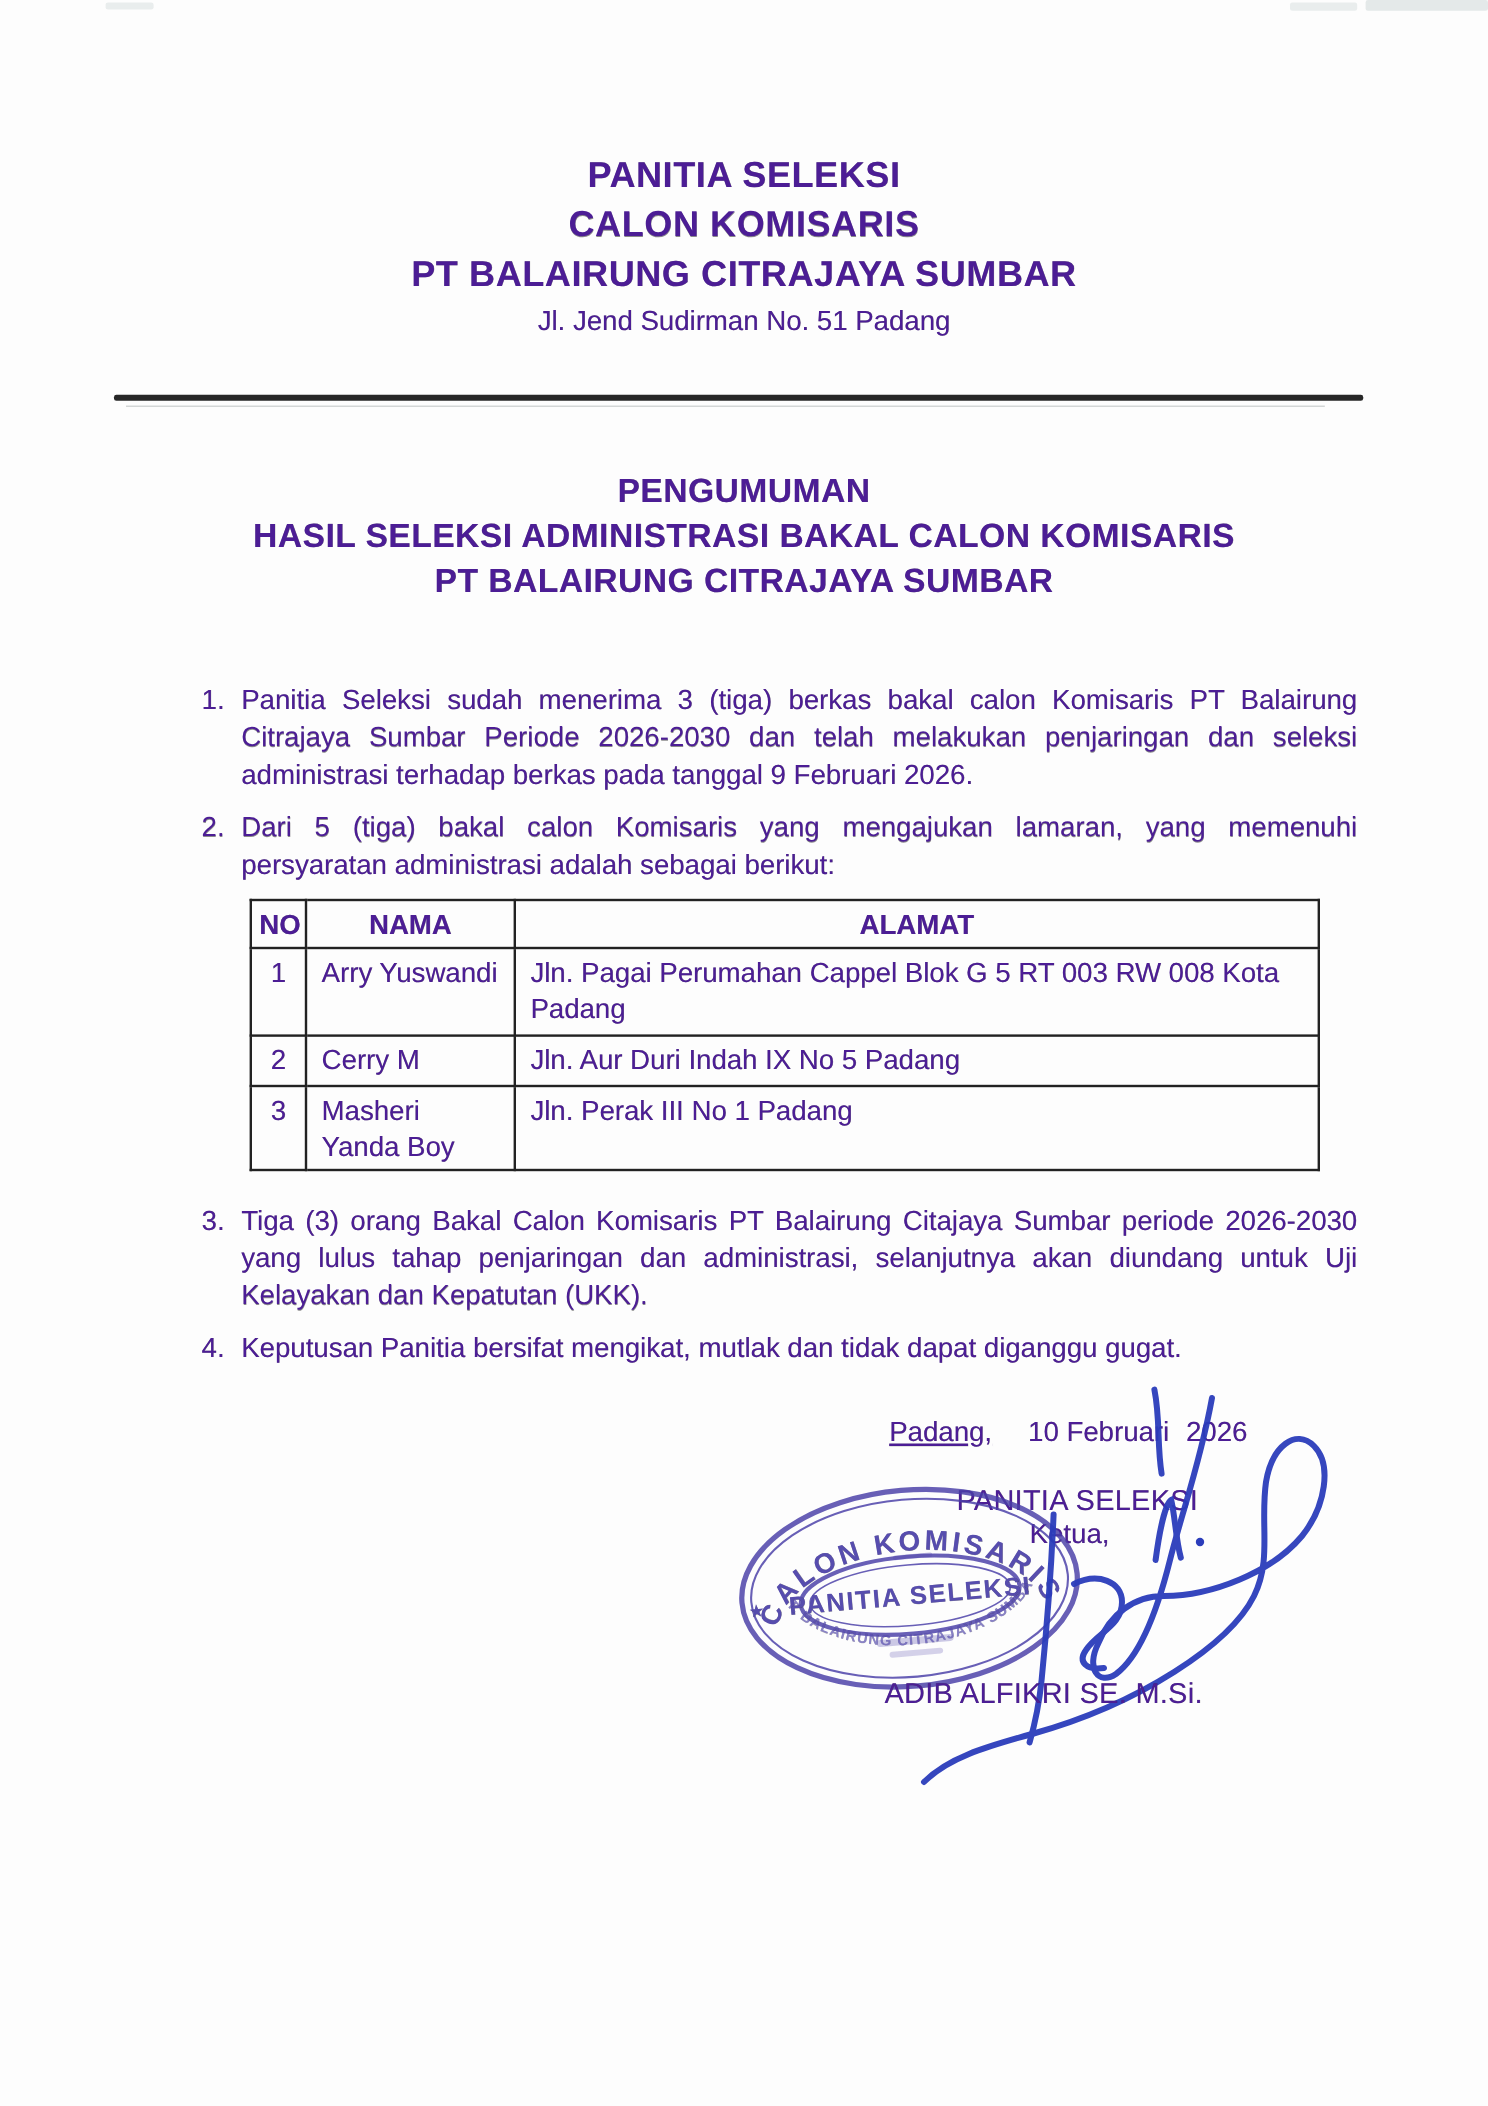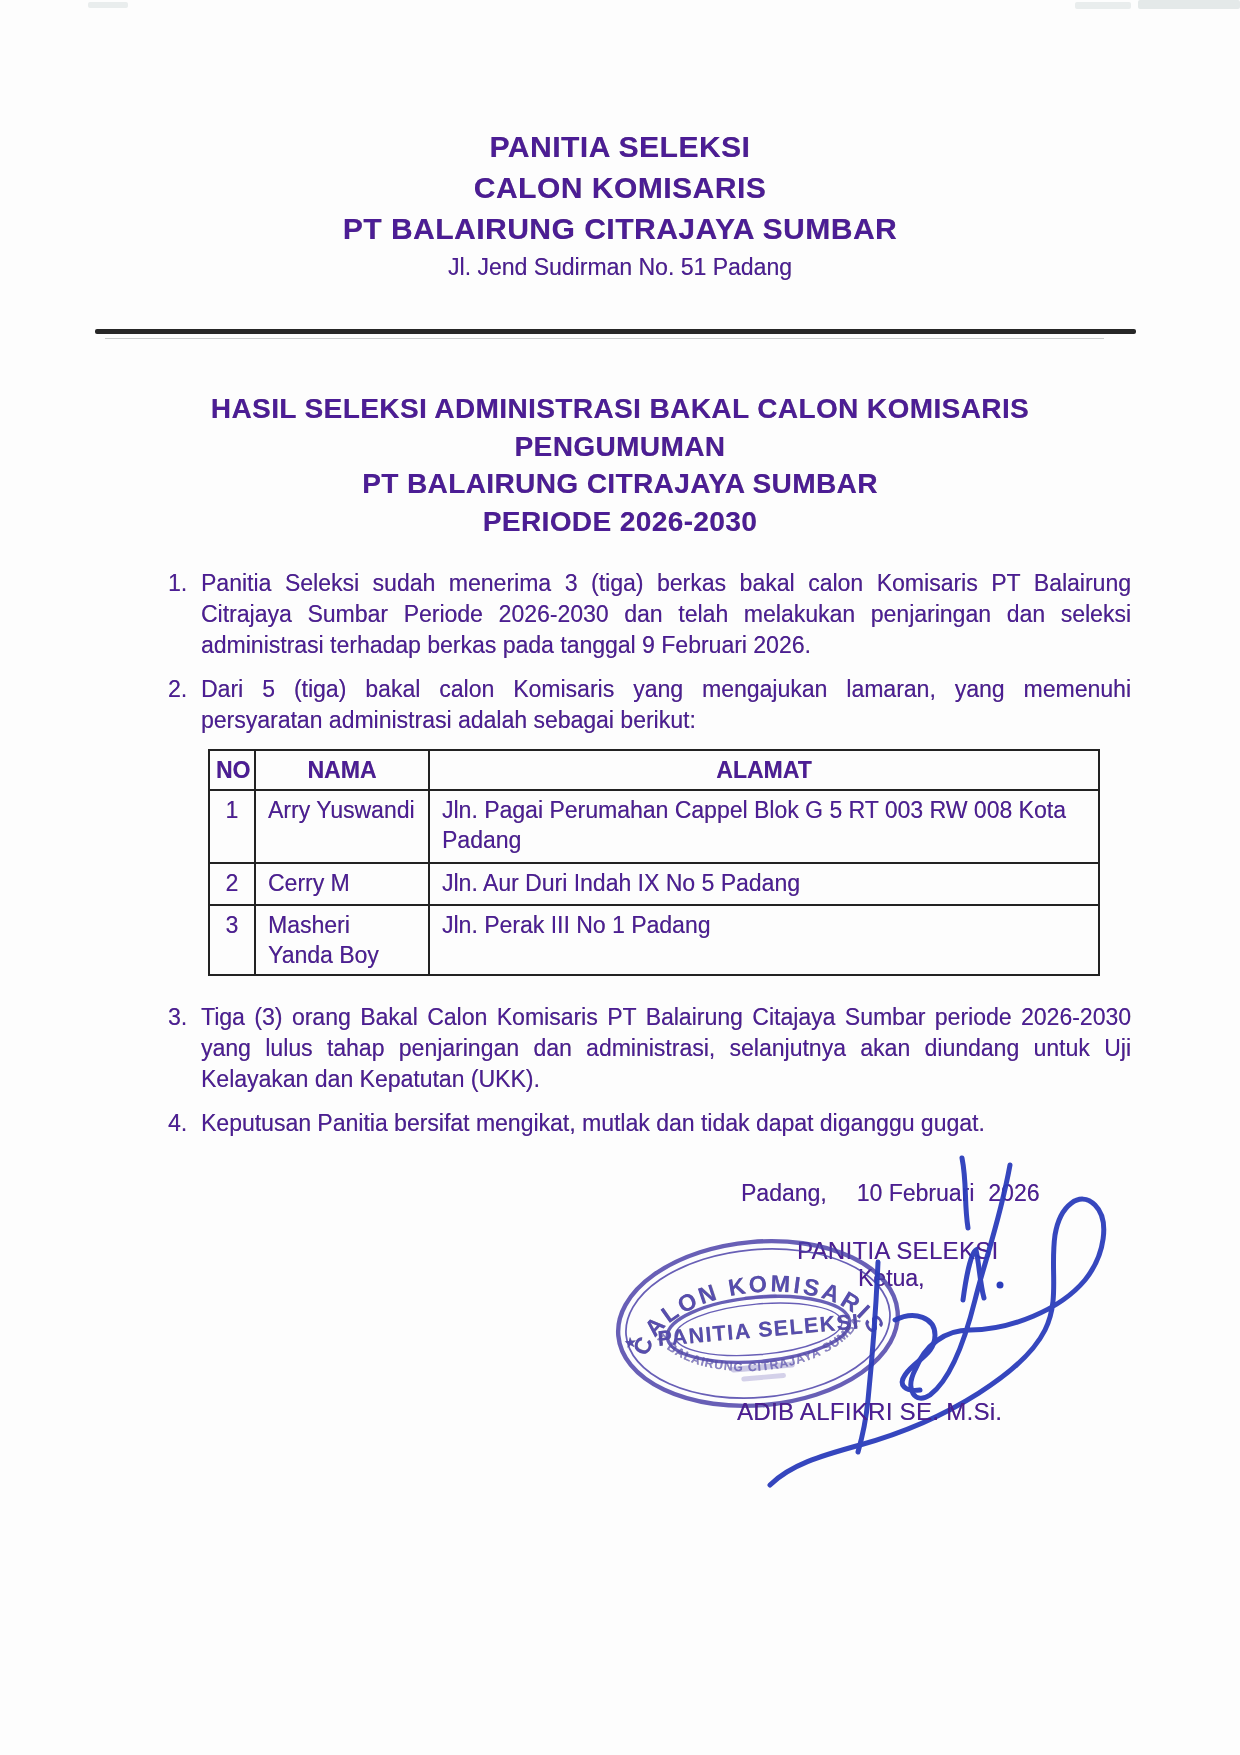--- a/index.html
+++ b/index.html
@@ -56,21 +56,21 @@
     background: transparent;
   }
   table.applicants th { font-weight: 600; text-align: center; height: 39px; padding: 4px 6px; }
   col.c-no { width: 46px; }
   col.c-nama { width: 174px; }
   td.cell-no { text-align: center; padding: 5px 2px; }
   tr.r1 td { height: 73px; }
   tr.r2 td, tr.r3 td { height: 42px; }
 
   .date-line { position: absolute; top: 1180px; left: 741px; font-size: 23px; white-space: nowrap; }
-  .date-line .gap1 { margin-right: 30px; }
+  .date-line .gap1 { margin-right: 30px; text-decoration: underline; }
   .date-line .gap2 { margin-right: 14px; }
 
   .sig-org  { position: absolute; top: 1237px; left: 797px; font-size: 24px; letter-spacing: 0.3px; }
   .sig-role { position: absolute; top: 1265px; left: 858px; font-size: 23px; }
   .sig-name { position: absolute; top: 1398px; left: 737px; font-size: 24px; font-weight: 400; letter-spacing: 0.3px; }
 
   .stamp-svg { position: absolute; left: 612px; top: 1238px; width: 292px; height: 172px; transform: rotate(-5deg); opacity: 0.92; }
   .signature-svg { position: absolute; left: 640px; top: 1140px; width: 490px; height: 372px; }
 </style>
 </head>
@@ -85,24 +85,23 @@
   <header class="letterhead">
     <div class="lh-line">PANITIA SELEKSI</div>
     <div class="lh-line">CALON KOMISARIS</div>
     <div class="lh-line">PT BALAIRUNG CITRAJAYA SUMBAR</div>
     <div class="lh-address">Jl. Jend Sudirman No. 51 Padang</div>
   </header>
 
   <div class="rule"></div>
 
   <section class="doc-title">
+    <div class="dt-line">PENGUMUMAN</div>
     <div class="dt-line">HASIL SELEKSI ADMINISTRASI BAKAL CALON KOMISARIS</div>
-    <div class="dt-line">PENGUMUMAN</div>
     <div class="dt-line">PT BALAIRUNG CITRAJAYA SUMBAR</div>
-    <div class="dt-line">PERIODE 2026-2030</div>
   </section>
 
   <section class="content">
 
     <div class="item">
       <span class="num">1.</span>
       <p class="txt">Panitia Seleksi sudah menerima 3 (tiga) berkas bakal calon Komisaris PT Balairung Citrajaya Sumbar Periode 2026-2030 dan telah melakukan penjaringan dan seleksi administrasi terhadap berkas pada tanggal 9 Februari 2026.</p>
     </div>
 
     <div class="item">

